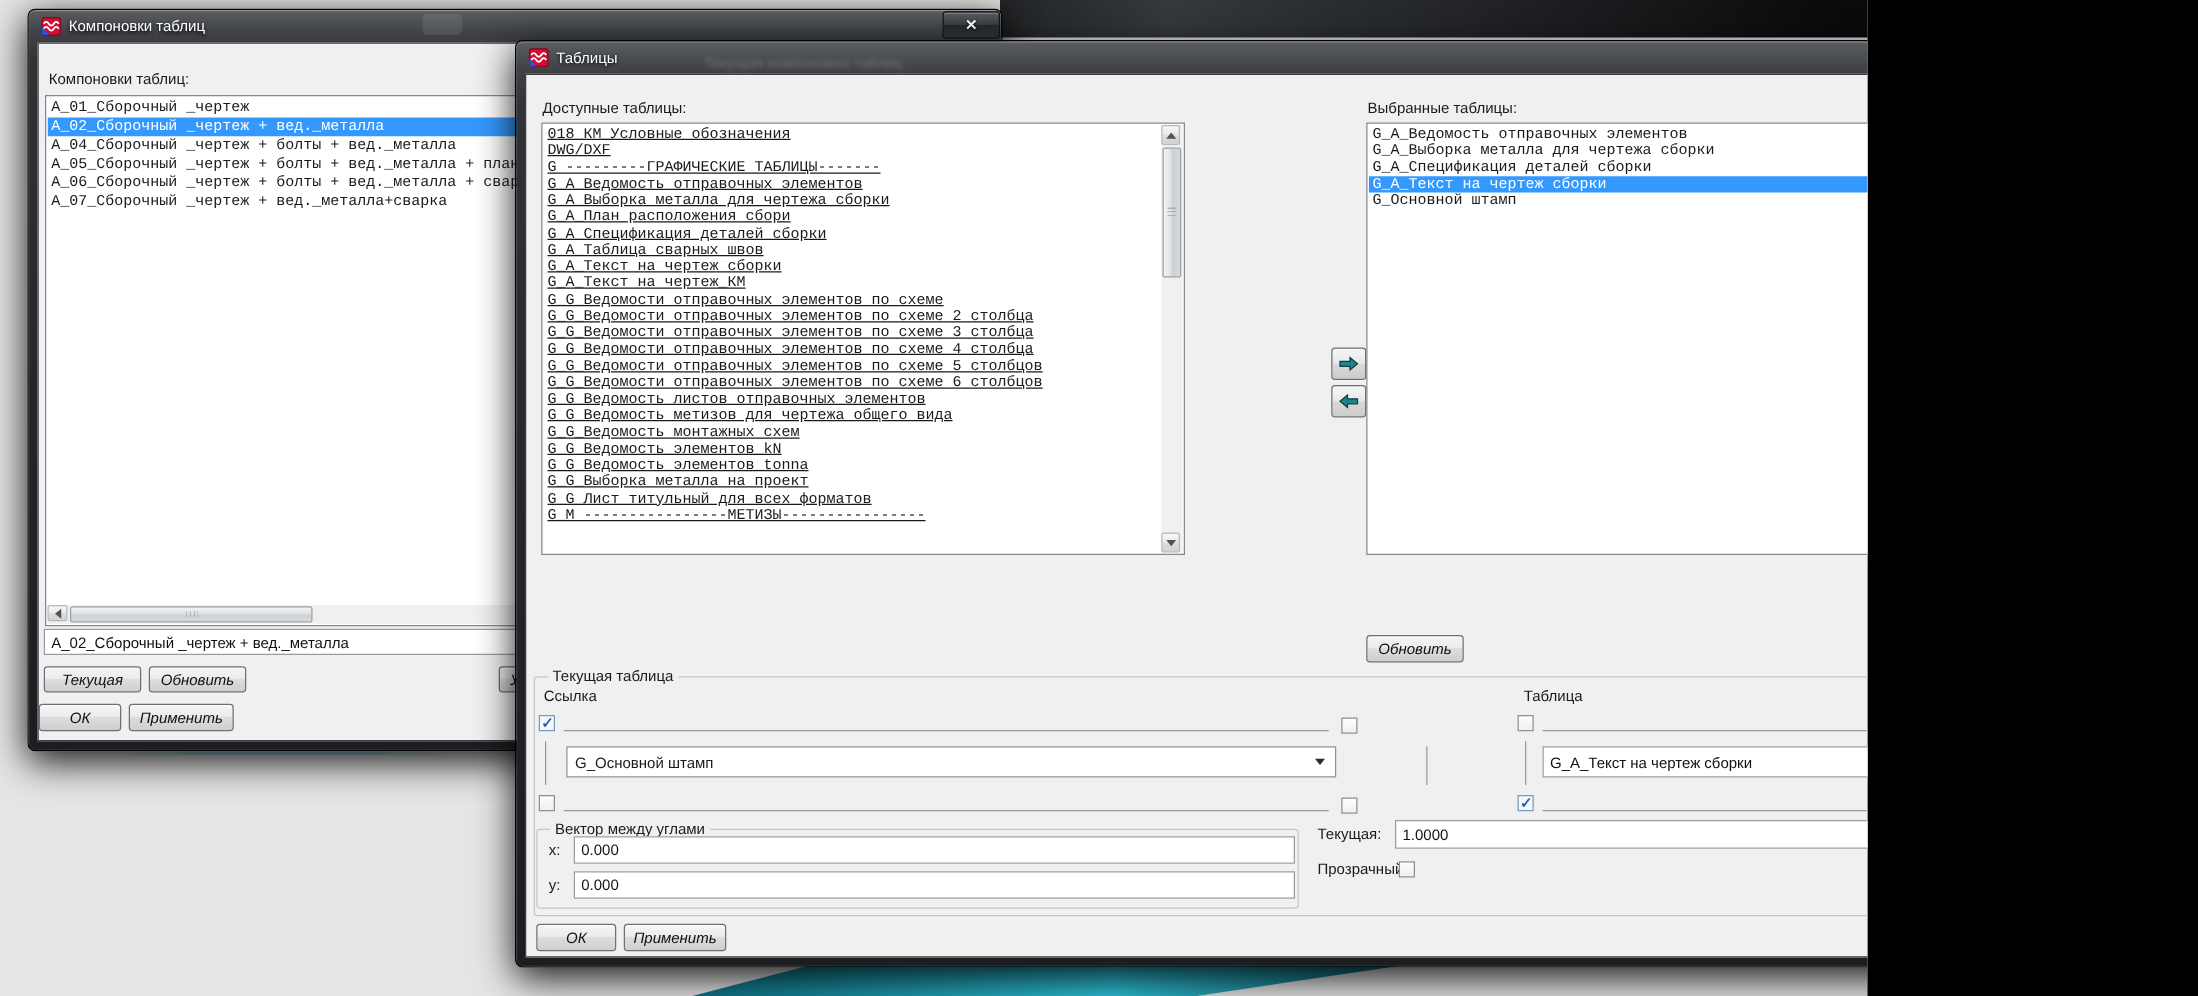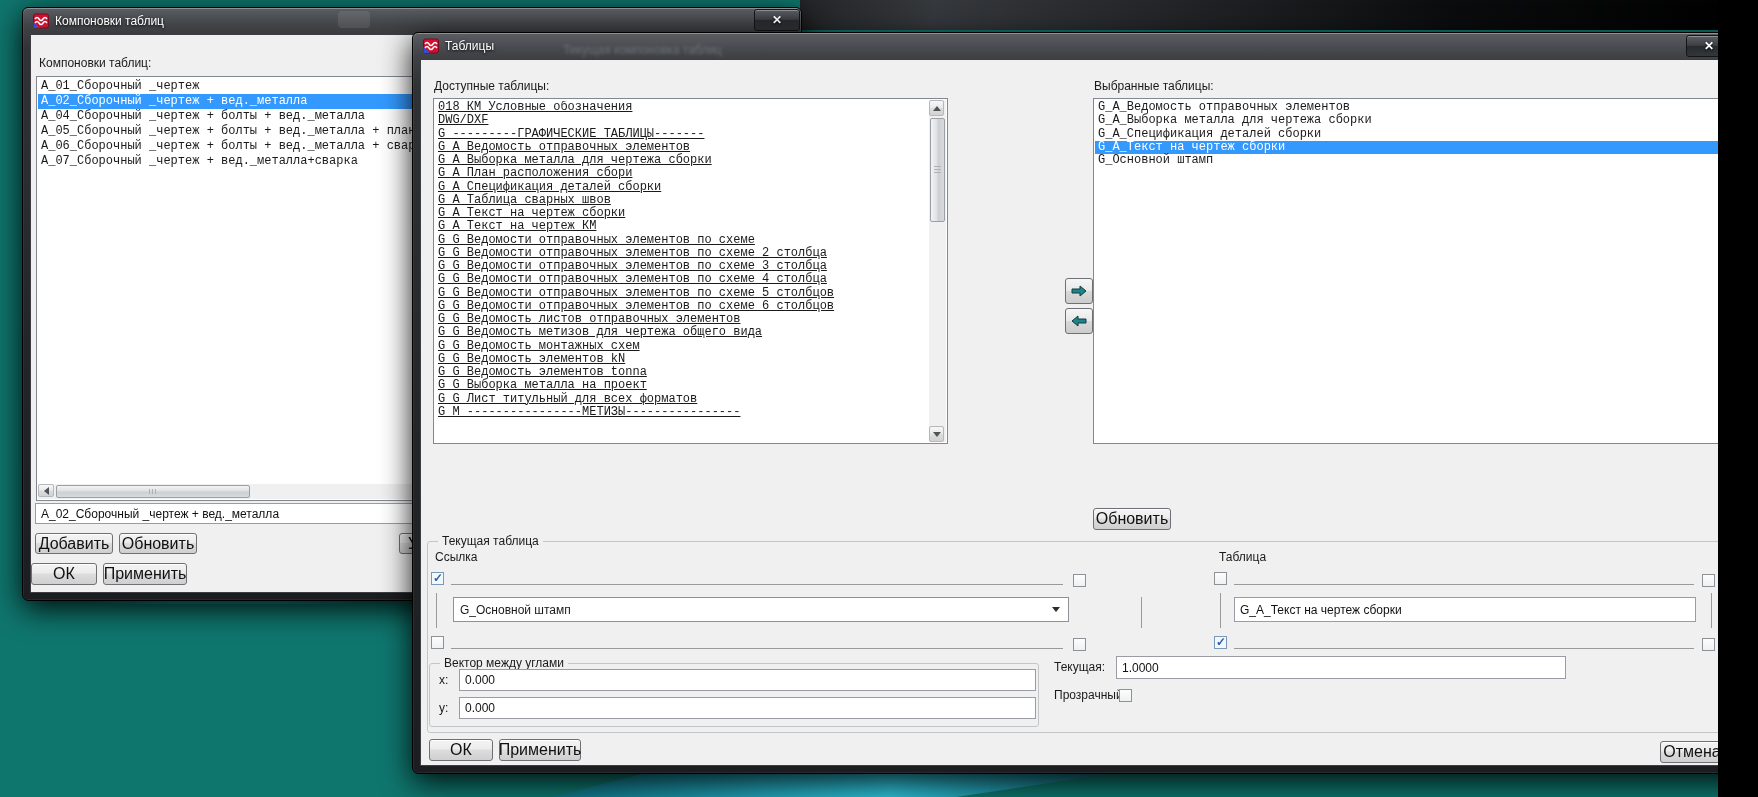--- a/index.html
+++ b/index.html
@@ -1,16 +1,16 @@
 <!DOCTYPE html>
 <html><head>
 <meta charset="utf-8">
 <style>
   html,body{margin:0;padding:0;background:#000;}
-  .screen{position:relative;width:1718px;height:797px;background:#0f766e;overflow:hidden;
+  .screen{position:relative;width:1494px;height:797px;background:#e5e5e5;overflow:hidden;
           font-family:"Liberation Sans",sans-serif;font-size:12px;color:#1a1a1a;}
 
   
   .desk-top-strip{position:absolute;left:800px;top:0;width:958px;height:30px;
     background:linear-gradient(90deg,#232527,#35383c 14%,#232528 38%,#0b0c0d 68%,#000);}
   .teal-wedge{position:absolute;left:540px;top:688px;width:650px;height:109px;
     background:linear-gradient(100deg,#0c6b7c,#2fc3da 55%,#0a4a56);
     clip-path:polygon(2% 100%,20% 72%,100% 68%,64% 100%);}
   .teal-line{position:absolute;background:#0d5f6e;opacity:.55;height:2px;}
   .cyan-underline{position:absolute;left:88px;top:601px;width:280px;height:3px;opacity:.35;
@@ -37,21 +37,21 @@
   .listbox{position:absolute;background:#fff;border:1px solid #828790;box-sizing:border-box;overflow:hidden;}
   .rows{position:absolute;left:1px;top:2px;right:1px;bottom:1px;overflow:hidden;}
   .rows.pad-sb{right:18px;text-decoration:underline;}
   .row{white-space:pre;padding-left:3px;
     font-family:"Liberation Mono","DejaVu Sans Mono",monospace;font-size:12px;}
   .rows.lh15 .row{line-height:15px;}
   .rows.lh13 .row{line-height:13.25px;}
   .row.sel{background:#3399ff;color:#fff;}
   .btn{position:absolute;background:linear-gradient(180deg,#f4f4f4,#ececec 45%,#dddddd 50%,#cfcfcf);
     border:1px solid #6e7075;border-radius:3px;box-shadow:inset 0 1px 0 #fff;
-    display:flex;align-items:center;justify-content:center;font-size:16px;color:#111;box-sizing:border-box;}
+    display:flex;align-items:center;justify-content:center;font-size:12px;color:#111;box-sizing:border-box;font-style:italic;}
   .tfield{position:absolute;background:#fff;border:1px solid #999da3;box-sizing:border-box;
     font-family:"Liberation Sans",sans-serif;font-size:12px;color:#111;padding:0 0 0 5px;margin:0;outline:none;}
   .combo{position:absolute;background:#fff;border:1px solid #8e9196;box-sizing:border-box;
     display:flex;align-items:center;padding-left:6px;}
   .combo-arrow{position:absolute;right:8px;top:9px;width:0;height:0;
     border:4px solid transparent;border-top:5px solid #2b2b2b;}
   .group{position:absolute;border:1px solid #c3c6c9;border-radius:3px;box-sizing:border-box;}
   .gb-label{position:absolute;top:-8px;left:10px;background:#f0f0f0;padding:0 4px;white-space:nowrap;}
   .hline{position:absolute;height:1px;background:#9a9a9a;}
   .vline{position:absolute;width:1px;background:#9a9a9a;}
@@ -123,21 +123,21 @@
       <div class="sbh">
         <div class="sb-btn" style="left:0;top:0;width:16px;height:13px;">
             <span class="tri-left"></span>
           </div>
         <div class="sb-thumb-h" style="left:18px;width:194px;"></div>
       </div>
     </div>
 
     <input class="tfield" style="left: 12px; top: 495px; width: 737px; height: 21px;" value="А_02_Сборочный _чертеж + вед._металла">
 
-    <div class="btn" style="left:12px;top:525px;width:78px;height:21px;">Добавить</div>
+    <div class="btn" style="left:12px;top:525px;width:78px;height:21px;">Текущая</div>
     <div class="btn" style="left:96px;top:525px;width:78px;height:21px;">Обновить</div>
     <div class="btn" style="left:376px;top:525px;width:70px;height:21px;justify-content:flex-start;padding-left:8px;">У</div>
 
     <div class="btn" style="left:8px;top:555px;width:66px;height:22px;">ОК</div>
     <div class="btn" style="left:80px;top:555px;width:84px;height:22px;">Применить</div>
   </div>
 
   <div class="win" style="left:412px;top:32px;width:1328px;height:740px;z-index:20;padding-left:10px;">
     <div class="titlebar">
       <span style="display:inline-flex;">

